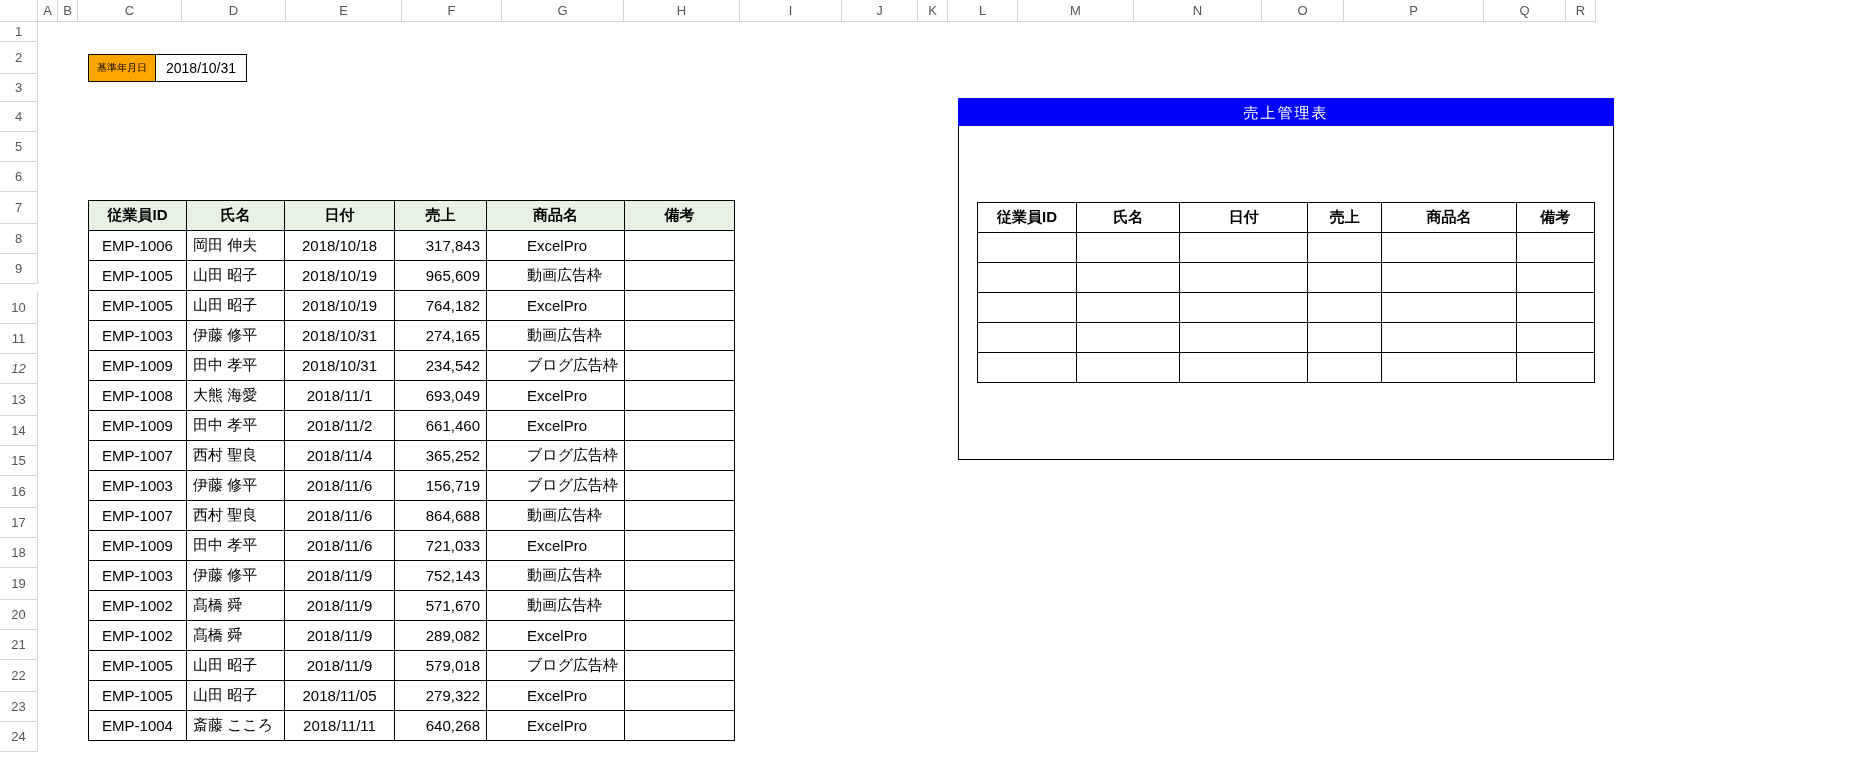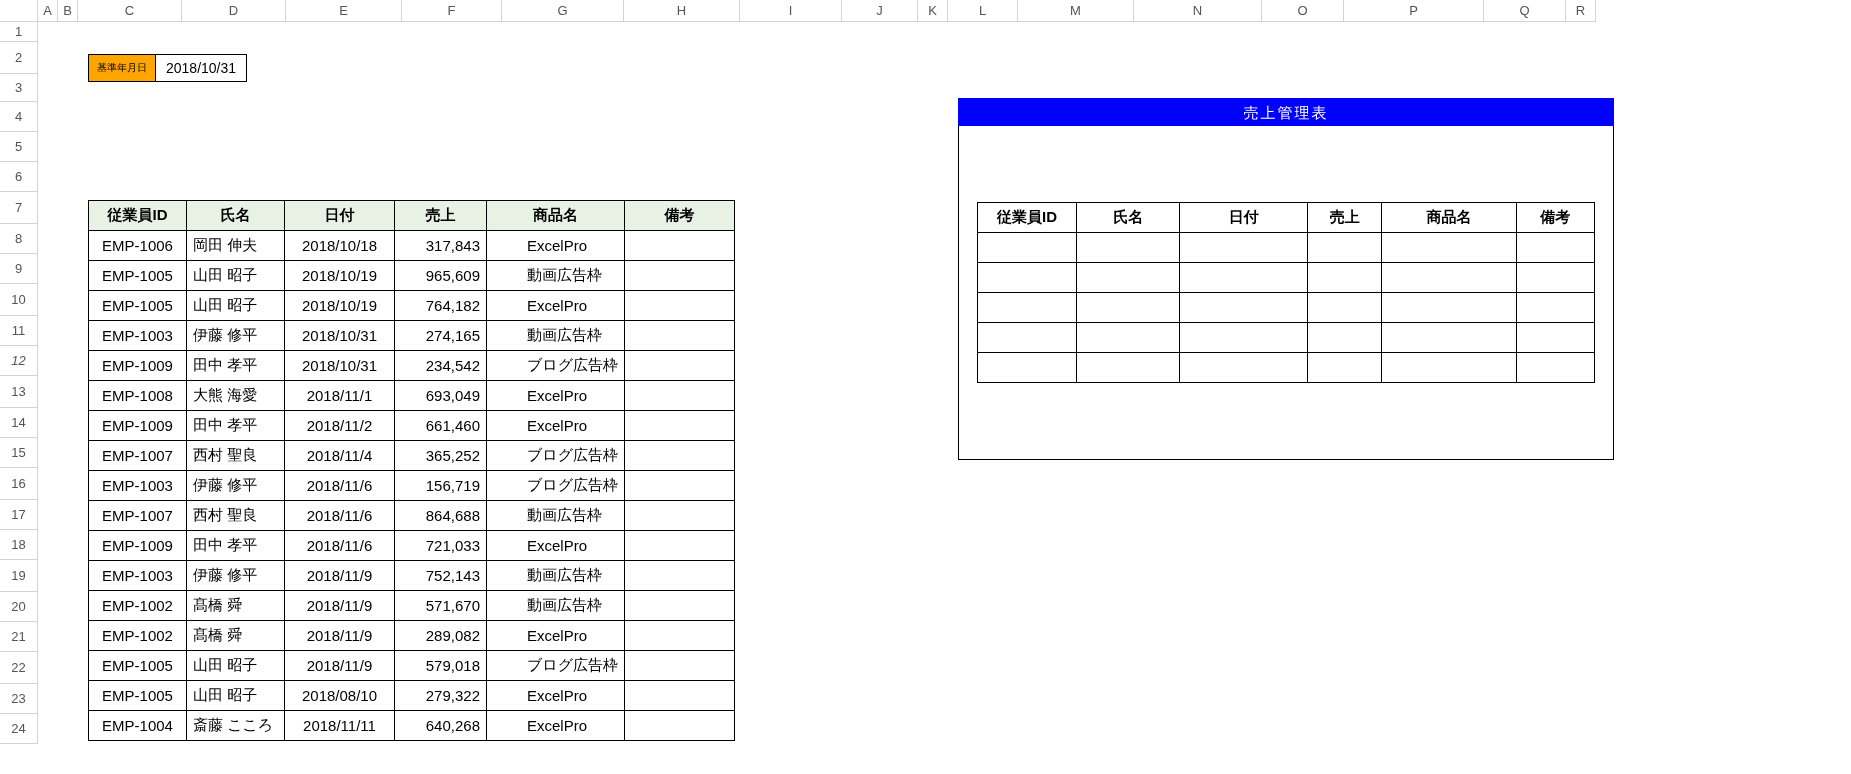--- a/index.html
+++ b/index.html
@@ -210,21 +210,21 @@
   <div class="row-headers" id="row-header-col">
       <div class="row-h" style="height: 20px;">1</div>
       <div class="row-h" style="height: 32px;">2</div>
       <div class="row-h" style="height: 28px;">3</div>
       <div class="row-h" style="height: 30px;">4</div>
       <div class="row-h" style="height: 30px;">5</div>
       <div class="row-h" style="height: 30px;">6</div>
       <div class="row-h" style="height: 32px;">7</div>
       <div class="row-h" style="height: 30px;">8</div>
       <div class="row-h" style="height: 30px;">9</div>
-      <div class="row-h" style="height: 32px;">10</div>
+      <div class="row-h" style="height: 32px; margin-top: 8px;">10</div>
       <div class="row-h" style="height: 30px;">11</div>
       <div class="row-h" style="height: 30px; font-style: italic;">12</div>
       <div class="row-h" style="height: 32px;">13</div>
       <div class="row-h" style="height: 30px;">14</div>
       <div class="row-h" style="height: 30px;">15</div>
       <div class="row-h" style="height: 32px;">16</div>
       <div class="row-h" style="height: 30px;">17</div>
       <div class="row-h" style="height: 30px;">18</div>
       <div class="row-h" style="height: 32px;">19</div>
       <div class="row-h" style="height: 30px;">20</div>
@@ -371,21 +371,21 @@
             <td class="id">EMP-1005</td>
             <td class="name">山田 昭子</td>
             <td class="date">2018/11/9</td>
             <td class="sales">579,018</td>
             <td class="prod">ブログ広告枠</td>
             <td class="note"></td>
           </tr>
           <tr>
             <td class="id">EMP-1005</td>
             <td class="name">山田 昭子</td>
-            <td class="date">2018/08/10</td>
+            <td class="date">2018/11/05</td>
             <td class="sales">279,322</td>
             <td class="prod">ExcelPro</td>
             <td class="note"></td>
           </tr>
           <tr>
             <td class="id">EMP-1004</td>
             <td class="name">斎藤 こころ</td>
             <td class="date">2018/11/11</td>
             <td class="sales">640,268</td>
             <td class="prod">ExcelPro</td>

